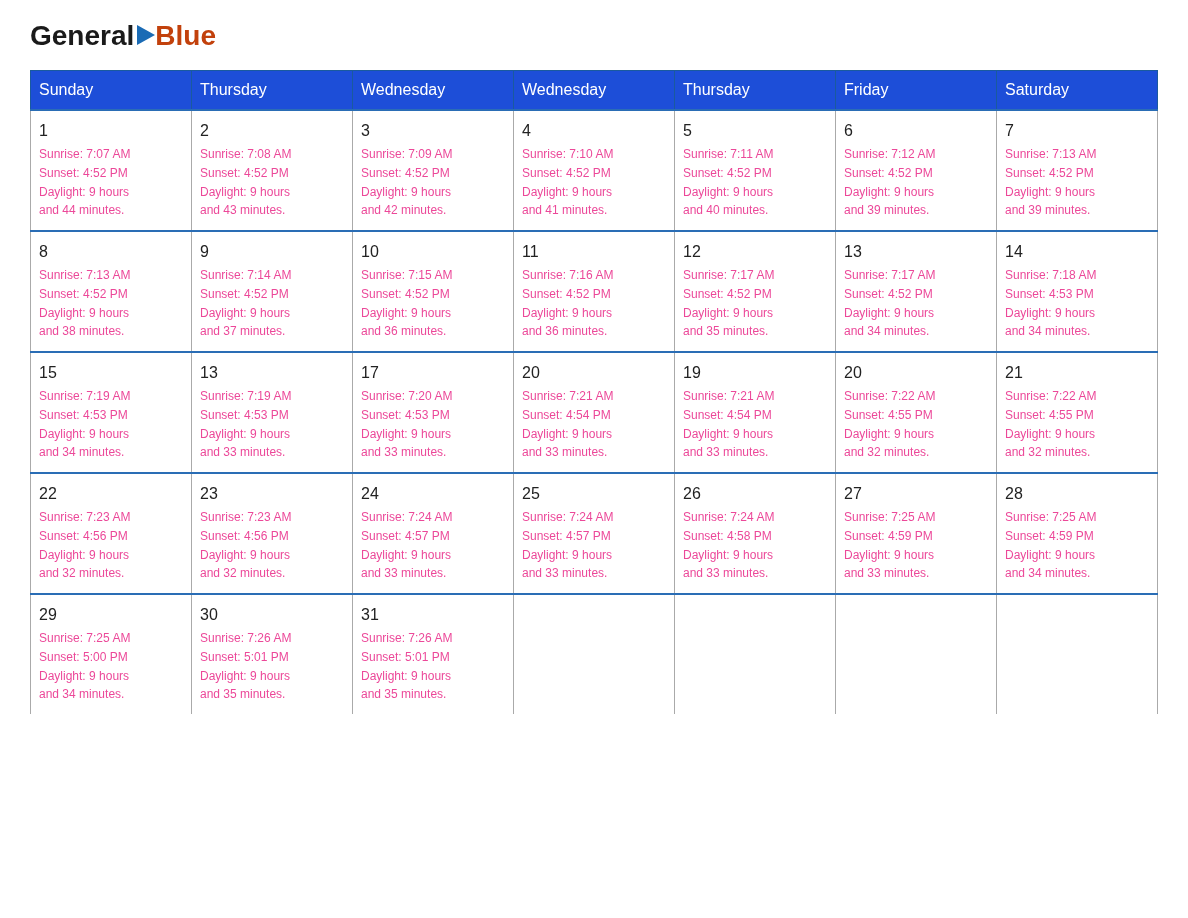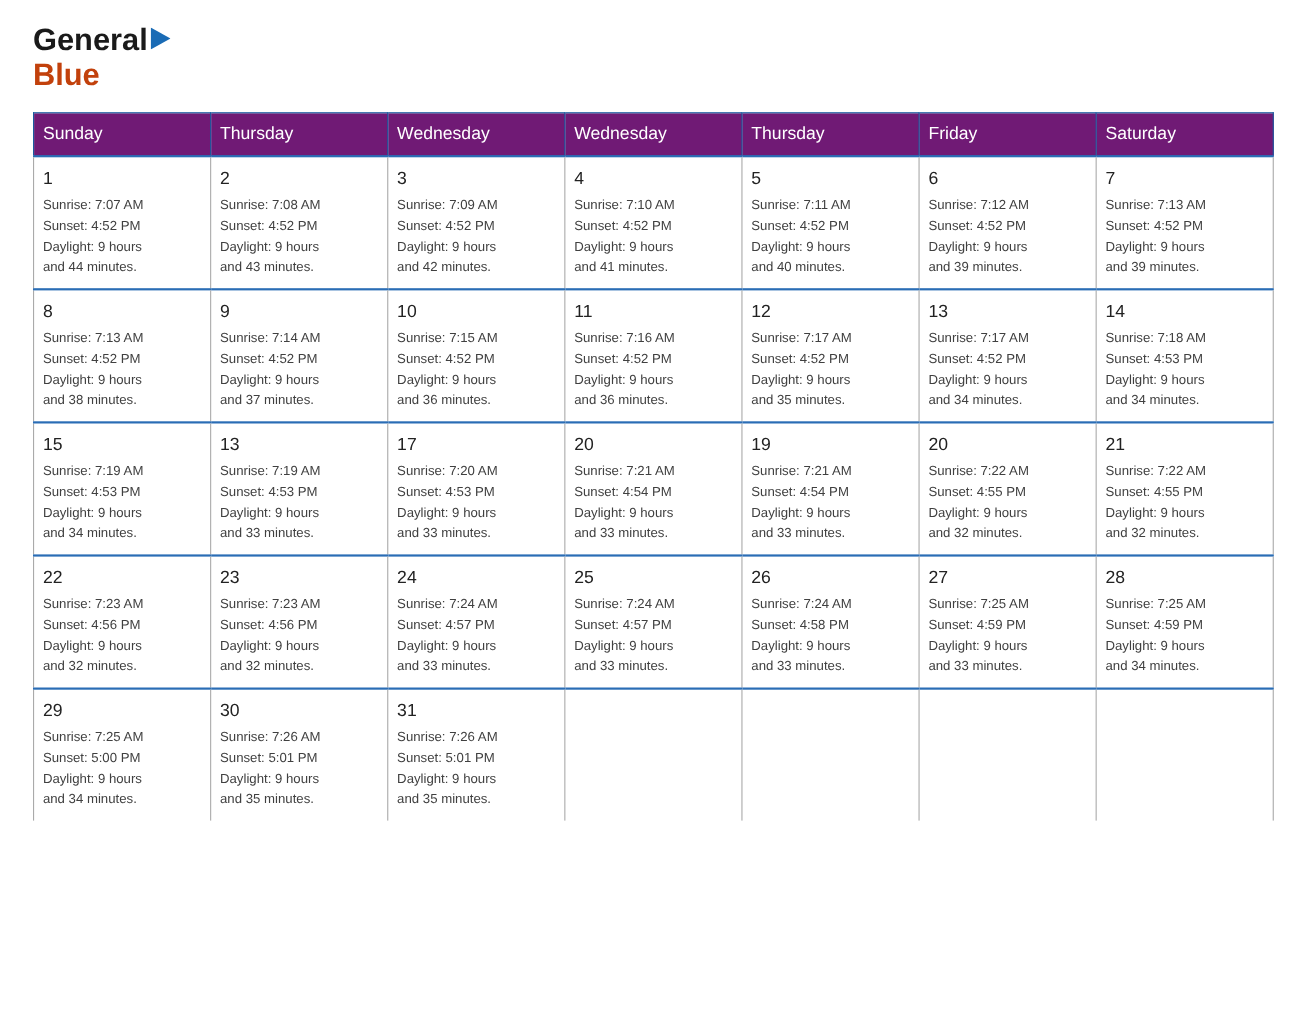--- a/index.html
+++ b/index.html
@@ -11,21 +11,21 @@
       min-height: 918px;
     }
     .header-area {
       display: flex;
       justify-content: space-between;
       align-items: flex-start;
       margin-bottom: 18px;
     }
     .logo-area {
       display: flex;
-      flex-direction: column;
+      flex-direction: row;
       align-items: flex-start;
     }
     .title-area {
       text-align: right;
     }
     .month-title {
       font-size: 52px;
       font-weight: bold;
       color: #1a1a1a;
       line-height: 1.1;
@@ -34,21 +34,21 @@
       font-size: 22px;
       color: #444;
       margin-top: 4px;
     }
     .calendar-table {
       width: 100%;
       border-collapse: collapse;
       table-layout: fixed;
     }
     .calendar-table thead tr th {
-      background-color: #701a75;
+      background-color: #1d4ed8;
       color: #ffffff;
       font-size: 16px;
       font-weight: normal;
       padding: 10px 8px;
       text-align: left;
       border: 1px solid #1a5a9e;
     }
     .calendar-table tbody tr td {
       vertical-align: top;
       padding: 8px 8px 10px 8px;
@@ -79,21 +79,21 @@
       margin-top: 35px;
     }
     .day-num {
       font-size: 16px;
       font-weight: normal;
       margin-bottom: 2px;
       display: block;
     }
     .day-info {
       font-size: 12px;
-      color: #404040;
+      color: #ec4899;
       line-height: 1.55;
       text-align: center;
     }
     .empty-cell {
       background: #fff;
     }
   </style>
 </head>
 <body>
 

